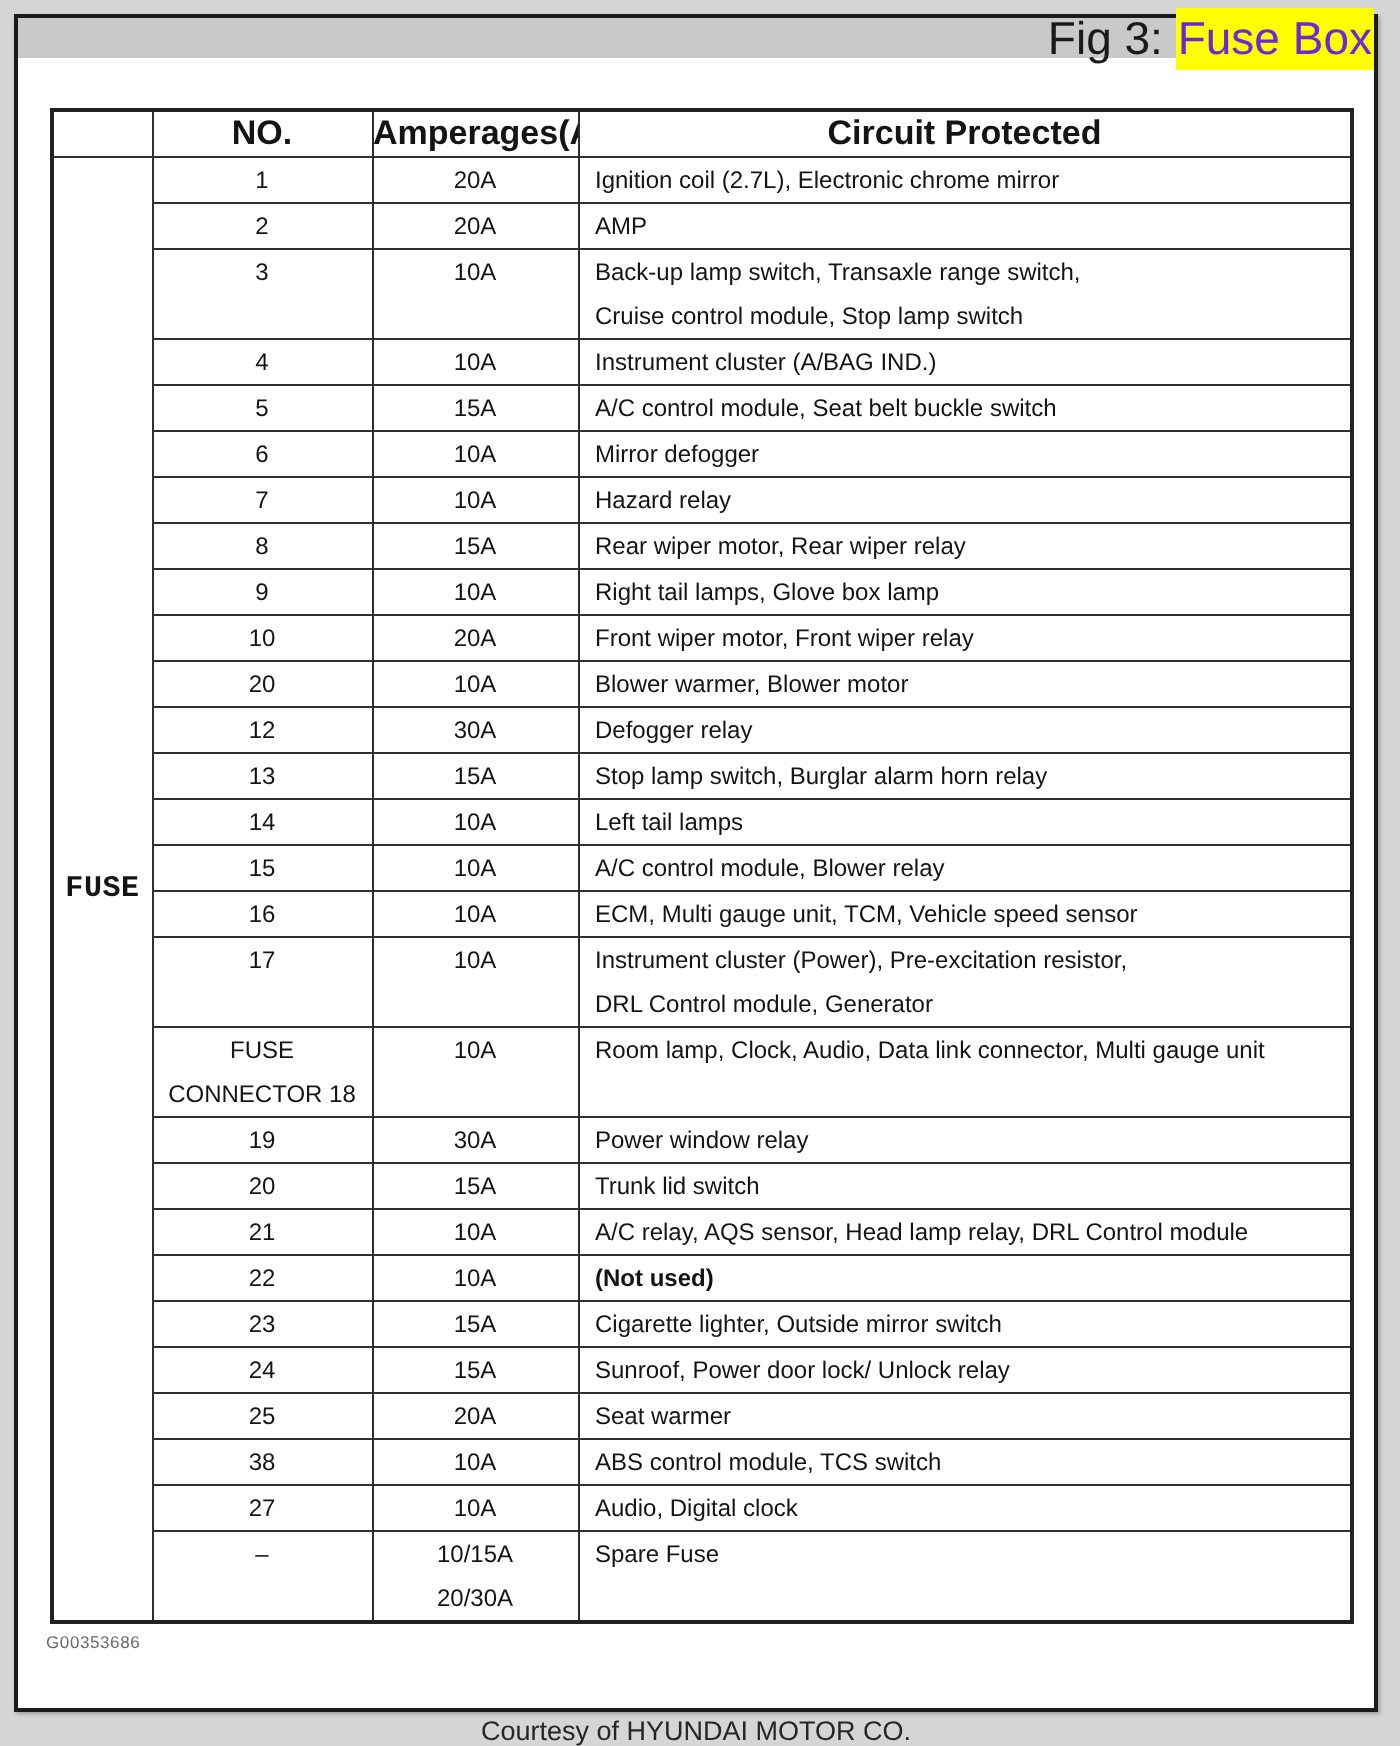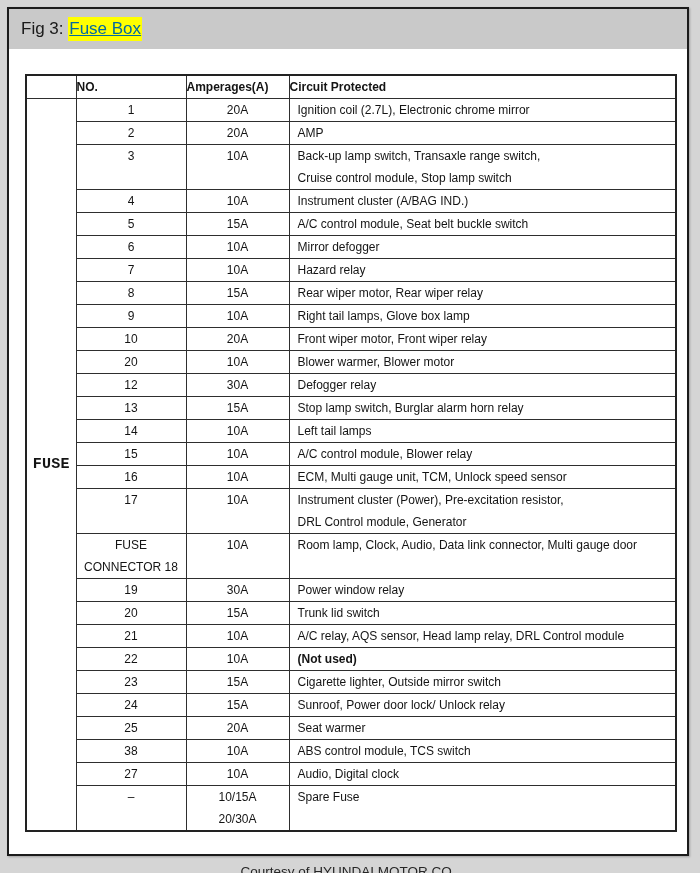--- a/index.html
+++ b/index.html
@@ -19,54 +19,54 @@
   }
   .frame {
     position: absolute;
     top: 7px; left: 7px;
     width: 682px; height: 849px;
     background: #ffffff;
     border: 2px solid #1b1b1b;
     box-shadow: 1px 1px 2px rgba(0,0,0,0.25);
   }
   .titlebar {
-    height: 40px;
+    height: 20px;
     background: var(--titlebar-bg);
     display: flex;
     align-items: center;
     padding: 0 0 0 12px;
-    font-size: 17px;
+    font-size: 23px;
     color: #1a1a1a;
     white-space: pre;
+    justify-content: flex-end;
   }
   .titlebar mark {
     background: var(--highlight);
-    color: #0369a1;
+    color: #6d28d9;
     padding: 2px 1px;
-    text-decoration: underline;
   }
   table.fuse-table {
     border-collapse: collapse;
     table-layout: fixed;
     width: 650px;
     margin: 25px 0 0 16px;
     font-size: 12px;
     color: #141414;
     border: 2px solid #222;
   }
   .fuse-table th, .fuse-table td {
     border: 1px solid var(--table-border);
     padding: 0;
     overflow: hidden;
   }
   .fuse-table thead th {
     height: 23px;
     font-weight: bold;
-    font-size: 12px;
-    text-align: left;
+    font-size: 17px;
+    text-align: center;
     vertical-align: middle;
   }
   .fuse-table tbody td { vertical-align: top; }
   .fuse-table .line { height: 22px; line-height: 22px; white-space: nowrap; }
   .fuse-table td.cell-no .line,
   .fuse-table td.cell-amp .line { text-align: center; }
   .fuse-table td.cell-circuit { padding-left: 8px; }
   .fuse-table td.cell-circuit.bold { font-weight: bold; }
   .fuse-table th.fuse {
     font-weight: bold;
@@ -282,21 +282,21 @@
           </td>
         </tr>
         <tr>
           <td class="cell-no">
             <div class="line">16</div>
           </td>
           <td class="cell-amp">
             <div class="line">10A</div>
           </td>
           <td class="cell-circuit">
-            <div class="line">ECM, Multi gauge unit, TCM, Unlock speed sensor</div>
+            <div class="line">ECM, Multi gauge unit, TCM, Vehicle speed sensor</div>
           </td>
         </tr>
         <tr>
           <td class="cell-no">
             <div class="line">17</div>
           </td>
           <td class="cell-amp">
             <div class="line">10A</div>
           </td>
           <td class="cell-circuit">
@@ -306,21 +306,21 @@
         </tr>
         <tr>
           <td class="cell-no">
             <div class="line">FUSE</div>
             <div class="line">CONNECTOR 18</div>
           </td>
           <td class="cell-amp">
             <div class="line">10A</div>
           </td>
           <td class="cell-circuit">
-            <div class="line">Room lamp, Clock, Audio, Data link connector, Multi gauge door</div>
+            <div class="line">Room lamp, Clock, Audio, Data link connector, Multi gauge unit</div>
           </td>
         </tr>
         <tr>
           <td class="cell-no">
             <div class="line">19</div>
           </td>
           <td class="cell-amp">
             <div class="line">30A</div>
           </td>
           <td class="cell-circuit">
@@ -423,16 +423,17 @@
             <div class="line">10/15A</div>
             <div class="line">20/30A</div>
           </td>
           <td class="cell-circuit">
             <div class="line">Spare Fuse</div>
           </td>
         </tr>
       </tbody>
   </table>
 
+  <div class="figcode">G00353686</div>
 
   <div class="courtesy">Courtesy of HYUNDAI MOTOR CO.</div>
 
 </div>
 
 </body></html>

